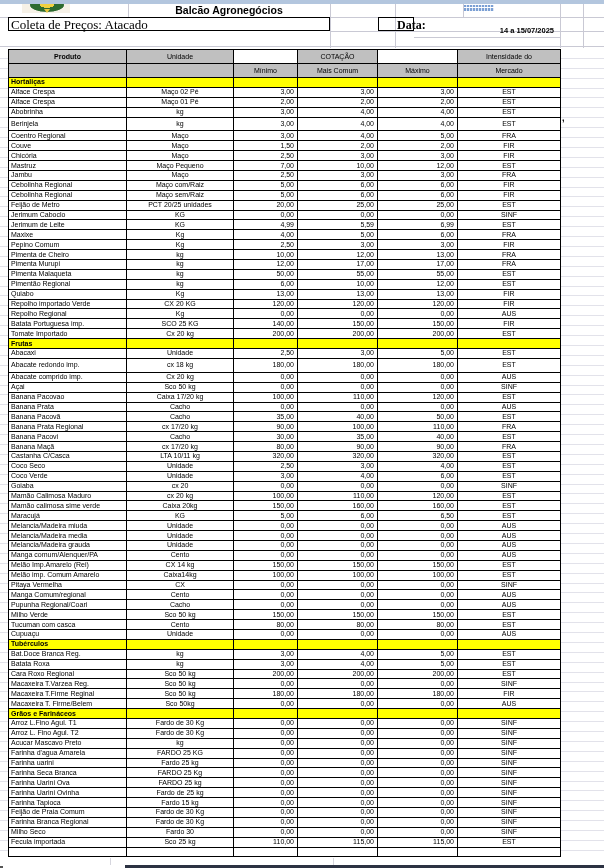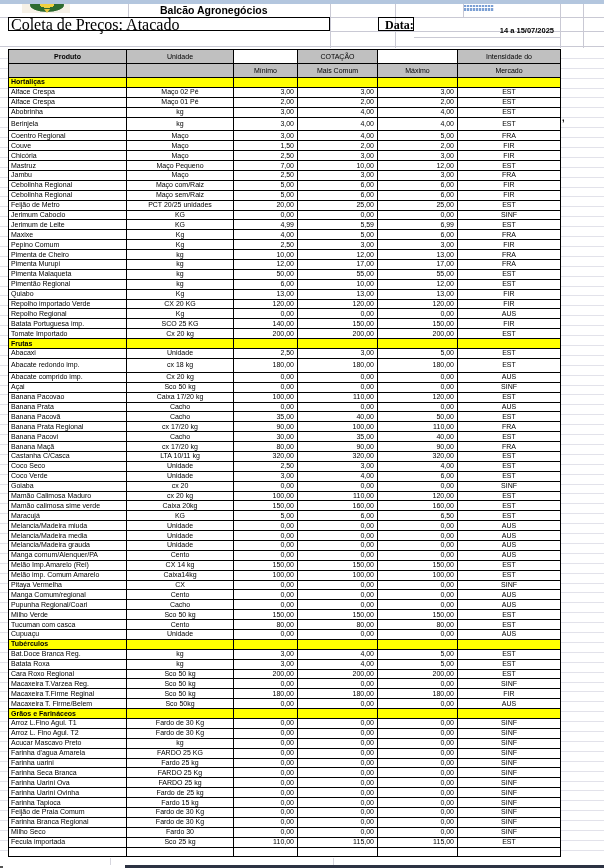--- a/index.html
+++ b/index.html
@@ -12,27 +12,27 @@
   
   .vline{position:absolute;width:1px;background:#c9c9d4;}
   .hline{position:absolute;height:1px;background:#c9c9d4;}
   .margin-grid{position:absolute;top:49px;height:809px;
       background:repeating-linear-gradient(to bottom,transparent 0 8.9px,#e2e2ea 8.9px 9.9px);}
   #mg-left{left:0;width:8px;}
   #mg-right{left:560px;width:44px;}
 
   
   .title{position:absolute;left:128px;top:4px;width:202px;height:13px;line-height:13px;
-         font-weight:bold;font-size:10.5px;margin-left:32px;}
+         text-align:center;font-weight:bold;font-size:10.5px;}
   .subtitle{position:absolute;left:8px;top:17px;width:322px;height:14px;line-height:14px;
-         border:1px solid #000;font-family:"Liberation Serif",serif;font-size:16px;
+         border:1px solid #000;font-family:"Liberation Serif",serif;font-size:13px;
          padding-left:2px;background:#fff;box-sizing:border-box;}
   .data-label{position:absolute;left:378px;top:17px;width:36px;height:14px;line-height:14px;
          border:1px solid #000;font-family:"Liberation Serif",serif;font-weight:bold;
-         font-size:12px;padding-left:6px;box-sizing:border-box;}
+         font-size:12px;padding-left:18px;box-sizing:border-box;}
   .date-cell{position:absolute;left:414px;top:24px;width:146px;height:14px;line-height:14px;
          text-align:right;font-weight:bold;font-size:7.5px;padding-right:6px;box-sizing:border-box;
          border-bottom:1px solid #c9c9d4;}
 
   
   .logo-cell{position:absolute;left:22px;top:4px;width:48px;height:9px;background:#f6f1e7;overflow:hidden;}
   .logo-emblem{position:absolute;left:8px;top:-6px;width:34px;height:14px;border-radius:50%;
        background:radial-gradient(ellipse at center,#f0d040 0 28%,#2e6b30 29% 72%,transparent 73%);}
   .logo-tip{position:absolute;left:22px;top:5px;width:6px;height:4px;background:#e8c73d;
        clip-path:polygon(0 0,100% 0,50% 100%);}

